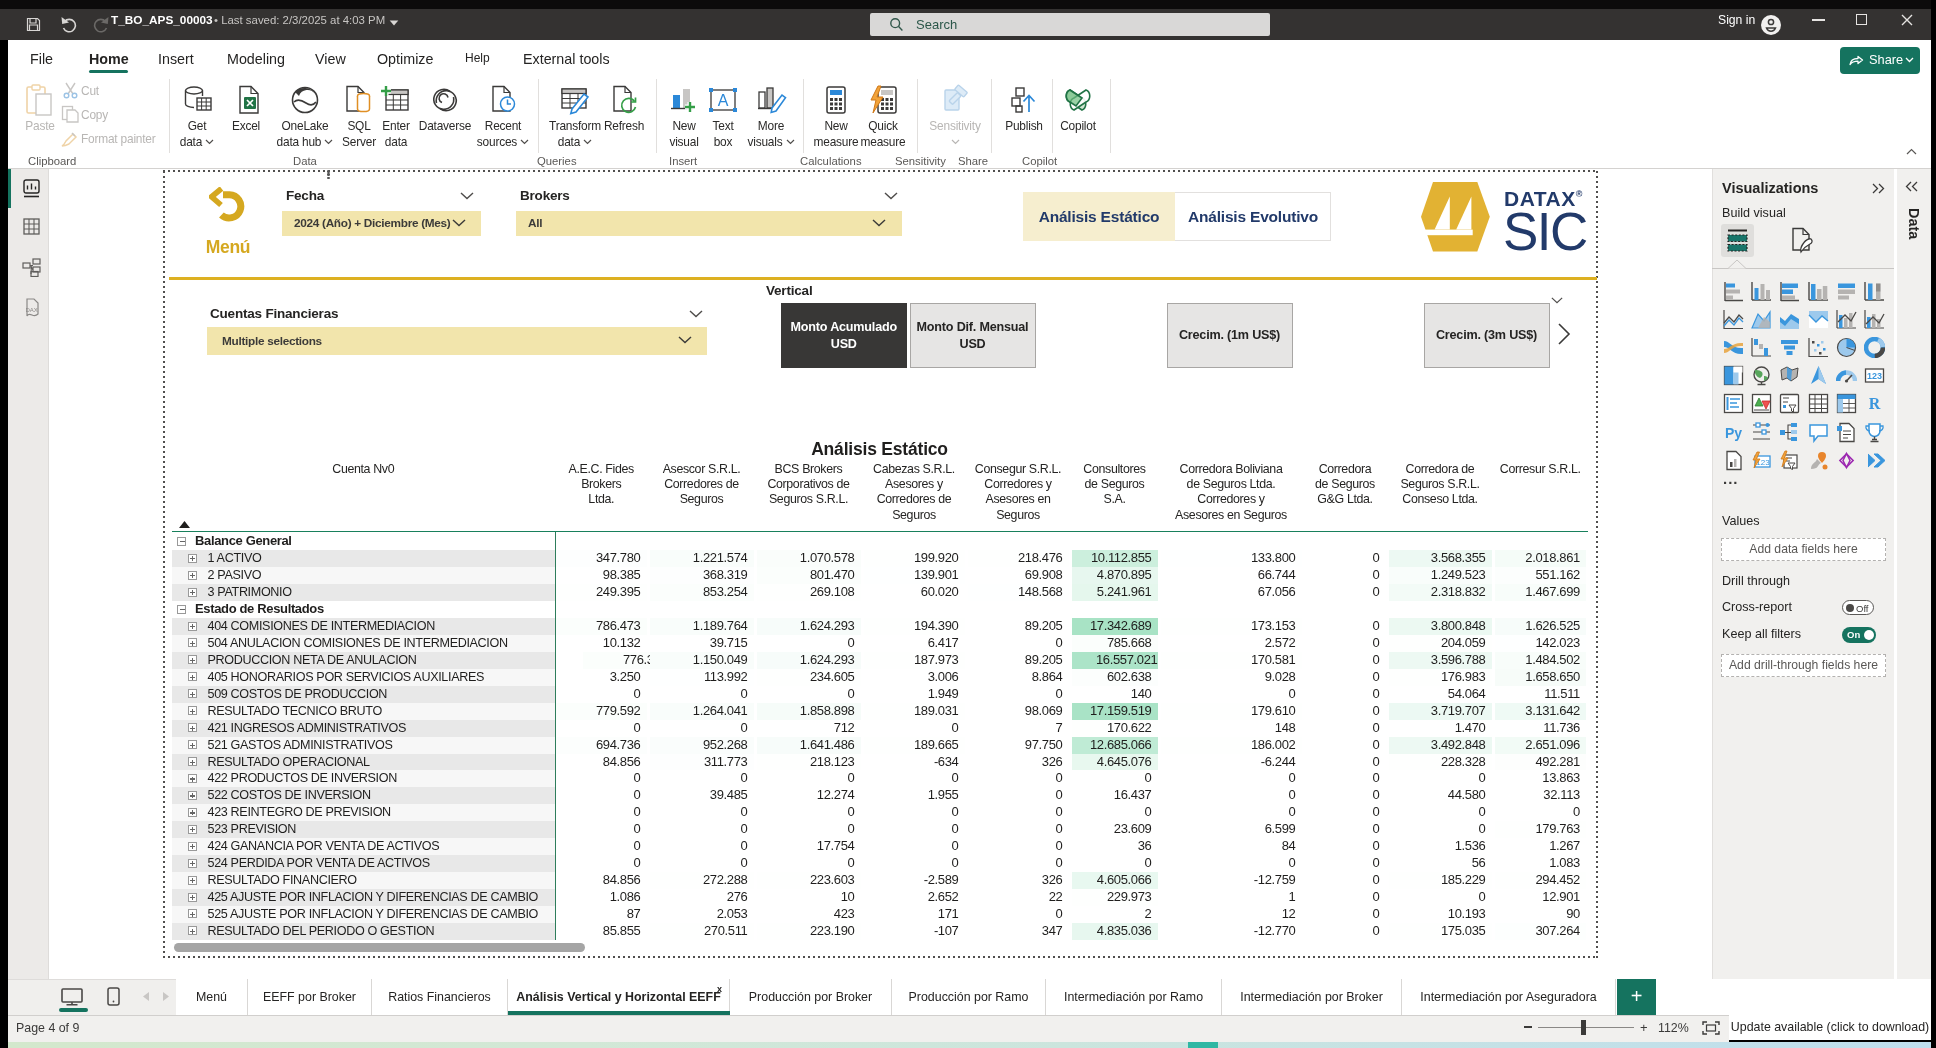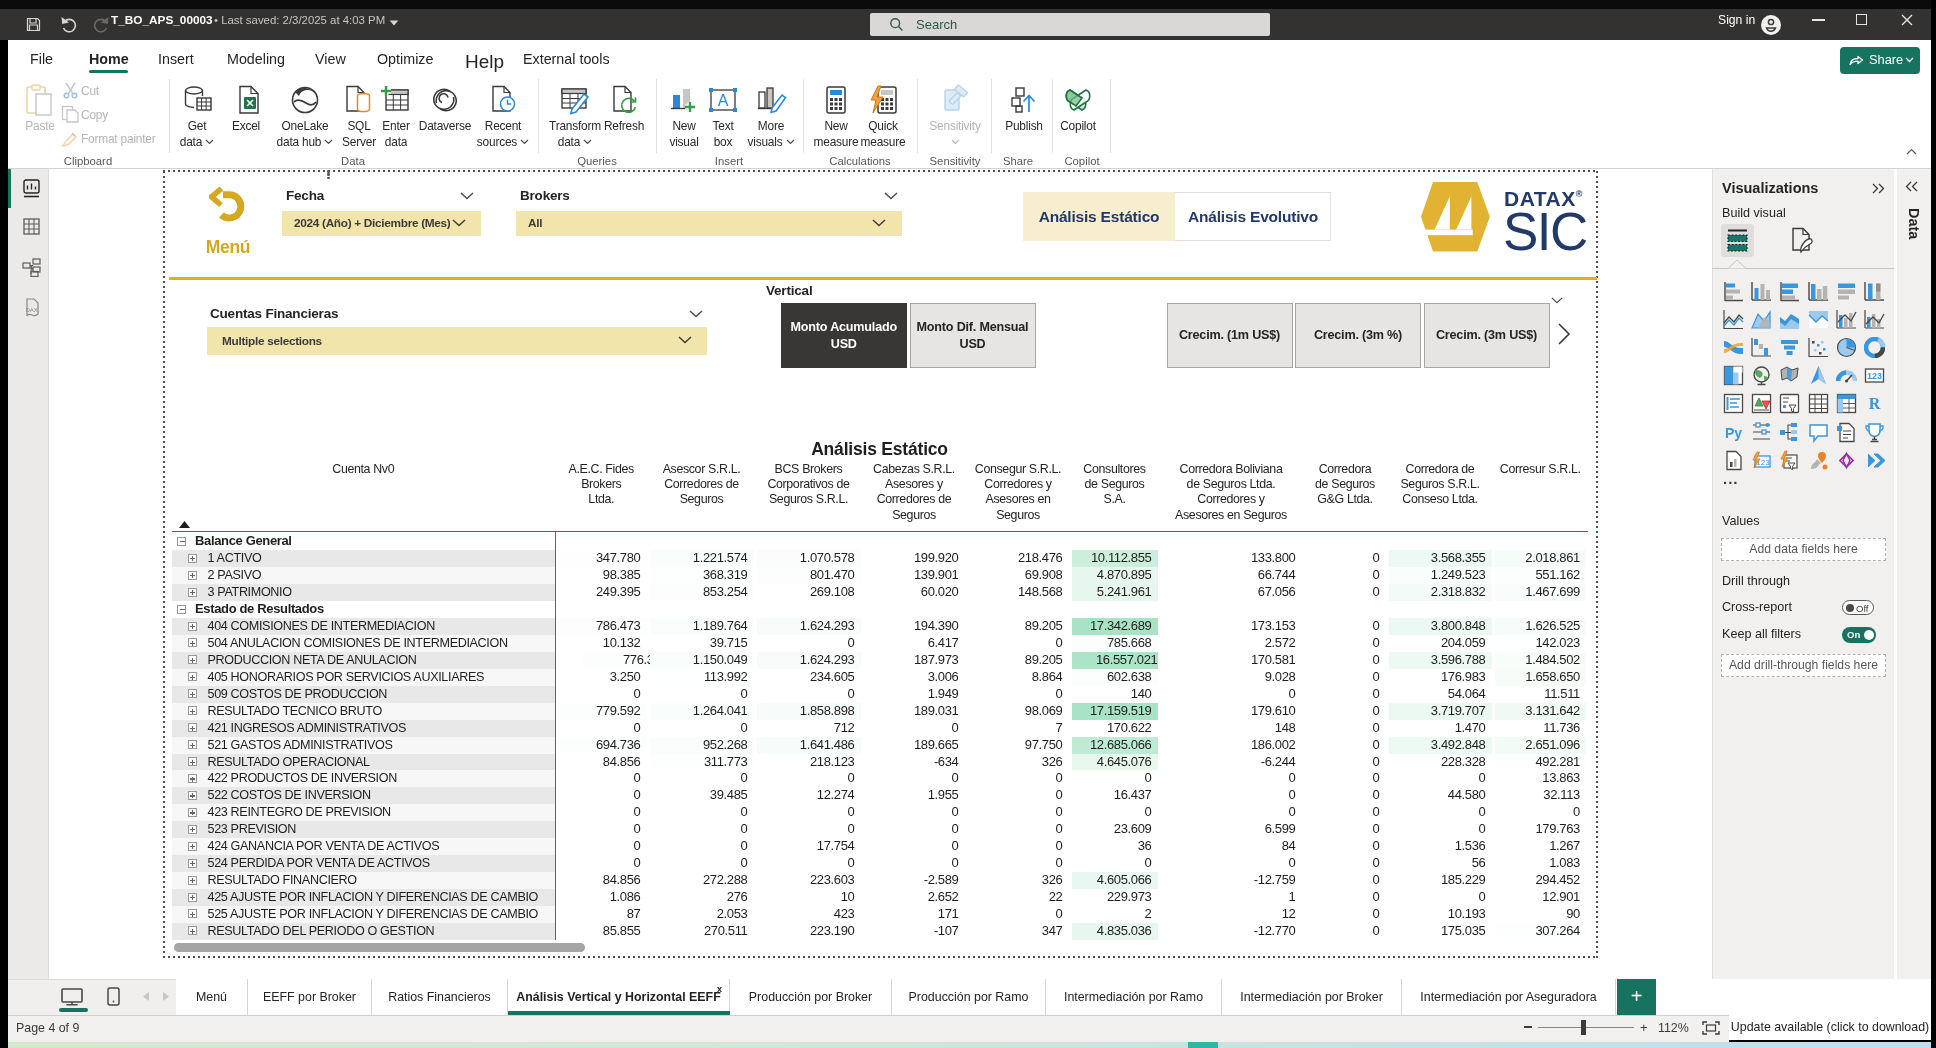--- a/index.html
+++ b/index.html
@@ -1,20 +1,20 @@
 <!DOCTYPE html>
 <html><head><meta charset="utf-8">
 <style>
 * { margin:0; padding:0; box-sizing:border-box; }
 html,body { width:1936px; height:1048px; overflow:hidden; background:#000; }
 body, div, span { font-family:"Liberation Sans", sans-serif; }
 .a { position:absolute; }
 #screen { position:relative; width:1936px; height:1048px; background:#000; overflow:hidden; }
 .tbtxt { color:#fff; font-size:12.5px; }
-.glbl { font-size:11.3px; color:#5a5856; text-align:center; white-space:nowrap; }
+.glbl { font-size:11.3px; color:#5a5856; text-align:left; white-space:nowrap; }
 .blbl { font-size:11.9px; letter-spacing:-0.2px; color:#2b2a29; text-align:center; white-space:nowrap; line-height:16px; }
 .gray { color:#b8b6b4; }
 .sep  { width:1px; background:#e1dfdd; top:79px; height:74px; }
 .ylbl { font-weight:bold; font-size:13.5px; color:#252423; letter-spacing:-0.2px; }
 .ybox { background:#f2e5ac; font-size:11.8px; letter-spacing:-0.3px; font-weight:bold; color:#3c3b39; }
 .vbtn { border:1px solid #a8a6a4; background:#e6e5e4; color:#252423; font-weight:bold; font-size:12.6px;
         text-align:center; letter-spacing:-0.2px; }
 .hdr  { font-size:12.4px; color:#252423; text-align:center; line-height:15.2px; letter-spacing:-0.35px; white-space:nowrap; }
 .num  { font-size:13px; color:#1f1e1d; text-align:right; letter-spacing:-0.35px; }
 .rlbl { font-size:12.6px; color:#1f1e1d; letter-spacing:-0.35px; white-space:nowrap; }
@@ -63,21 +63,21 @@
  <path d="M1,1 L11,11 M11,1 L1,11" stroke="#e6e4e2" stroke-width="1.4"></path>
     </svg>
 
 <div class="a" style="left:0;top:40px;width:1931px;height:129px;background:#fff;border-bottom:1px solid #d4d2d0;"></div>
 <div class="a" style="left:30px;top:51px;font-size:14.3px;color:#252423;font-weight:normal;">File</div>
     <div class="a" style="left:89px;top:51px;font-size:14.3px;color:#252423;font-weight:bold;">Home</div>
     <div class="a" style="left:158px;top:51px;font-size:14.3px;color:#252423;font-weight:normal;">Insert</div>
     <div class="a" style="left:227px;top:51px;font-size:14.3px;color:#252423;font-weight:normal;">Modeling</div>
     <div class="a" style="left:315px;top:51px;font-size:14.3px;color:#252423;font-weight:normal;">View</div>
     <div class="a" style="left:377px;top:51px;font-size:14.3px;color:#252423;font-weight:normal;">Optimize</div>
-    <div class="a" style="left:465px;top:51px;font-size:19px;color:#252423;font-weight:normal;">Help</div>
+    <div class="a" style="left:465px;top:51px;font-size:12px;color:#252423;font-weight:normal;">Help</div>
     <div class="a" style="left:523px;top:51px;font-size:14.3px;color:#252423;font-weight:normal;">External tools</div>
     <div class="a" style="left:89px;top:70px;width:39px;height:3px;background:#15735f;border-radius:2px;"></div>
 <div class="a" style="left:1840px;top:47px;width:80px;height:27px;background:#15735f;border-radius:4px;">
  <svg class="a" style="left:9px;top:6px" width="16" height="15" viewBox="0 0 16 15">
    <path d="M9,3.5 L13.5,7 L9,10.5 v-2.3 c-4,0 -6.5,1.3 -8,3.3 c0.4-3.5 3-6 8-6 z" fill="none" stroke="#fff" stroke-width="1.3" stroke-linejoin="round"></path>
       </svg>
  <div class="a" style="left:29px;top:5px;color:#fff;font-size:12.8px;">Share</div>
  <svg class="a" style="left:65px;top:10px" width="9" height="6" viewBox="0 0 9 6">
         <path d="M1,1 l3.5,3.5 L8,1" stroke="#fff" stroke-width="1.3" fill="none"></path>
       </svg>
@@ -353,21 +353,20 @@
     <svg class="a" style="left:678px;top:336px" width="14" height="8" viewBox="0 0 14 8">
       <path d="M1,1 l6,5.6 L13,1" stroke="#3c3b39" stroke-width="1.4" fill="none"></path>
     </svg>
     <div class="a ylbl" style="left:766px;top:283px;">Vertical</div>
     <svg class="a" style="left:1551px;top:297px" width="12" height="7" viewBox="0 0 14 8">
       <path d="M1,1 l6,5.6 L13,1" stroke="#4f4d4b" stroke-width="1.4" fill="none"></path>
     </svg>
     <div class="a vbtn" style="left:780.5px;top:303px;width:126.5px;height:65px;background:#383736;border-color:#383736;color:#fff;display:flex;align-items:center;justify-content:center;line-height:17px;">Monto Acumulado<br>USD</div>
     <div class="a vbtn" style="left:909.5px;top:303px;width:126px;height:65px;display:flex;align-items:center;justify-content:center;line-height:17px;">Monto Dif. Mensual<br>USD</div>
     <div class="a vbtn" style="left:1166.5px;top:303px;width:126px;height:65px;display:flex;align-items:center;justify-content:center;line-height:17px;">Crecim. (1m US$)</div>
-    <div class="a vbtn" style="left:1295px;top:303px;width:126px;height:65px;display:flex;align-items:center;justify-content:center;line-height:17px;">Crecim. (3m %)</div>
     <div class="a vbtn" style="left:1423.5px;top:303px;width:126px;height:65px;display:flex;align-items:center;justify-content:center;line-height:17px;">Crecim. (3m US$)</div>
     <svg class="a" style="left:1557px;top:322px" width="14" height="24" viewBox="0 0 14 24">
       <path d="M2,2 l10,10 L2,22" stroke="#3b3a39" stroke-width="1.6" fill="none"></path>
     </svg>
     <div class="a" style="left:1023px;top:192px;width:308px;height:49px;background:#fff;border:1px solid #e2e0de;"></div>
     <div class="a" style="left:1023px;top:192px;width:152px;height:49px;background:#f6eecf;"></div>
     <div class="a" style="left:1023px;top:192px;width:152px;height:49px;line-height:49px;text-align:center;font-weight:bold;font-size:15.5px;color:#223a6a;letter-spacing:-0.2px;">Análisis Estático</div>
     <div class="a" style="left:1175px;top:192px;width:156px;height:49px;line-height:49px;text-align:center;font-weight:bold;font-size:15.5px;color:#223a6a;letter-spacing:-0.2px;">Análisis Evolutivo</div>
     <svg class="a" style="left:1421px;top:182px" width="69" height="70" viewBox="0 0 69 70">
 <path d="M12,0 h44.3 L68.8,34.7 L56.3,69.4 H12 L0,34.7 z" fill="#e2b233"></path>

